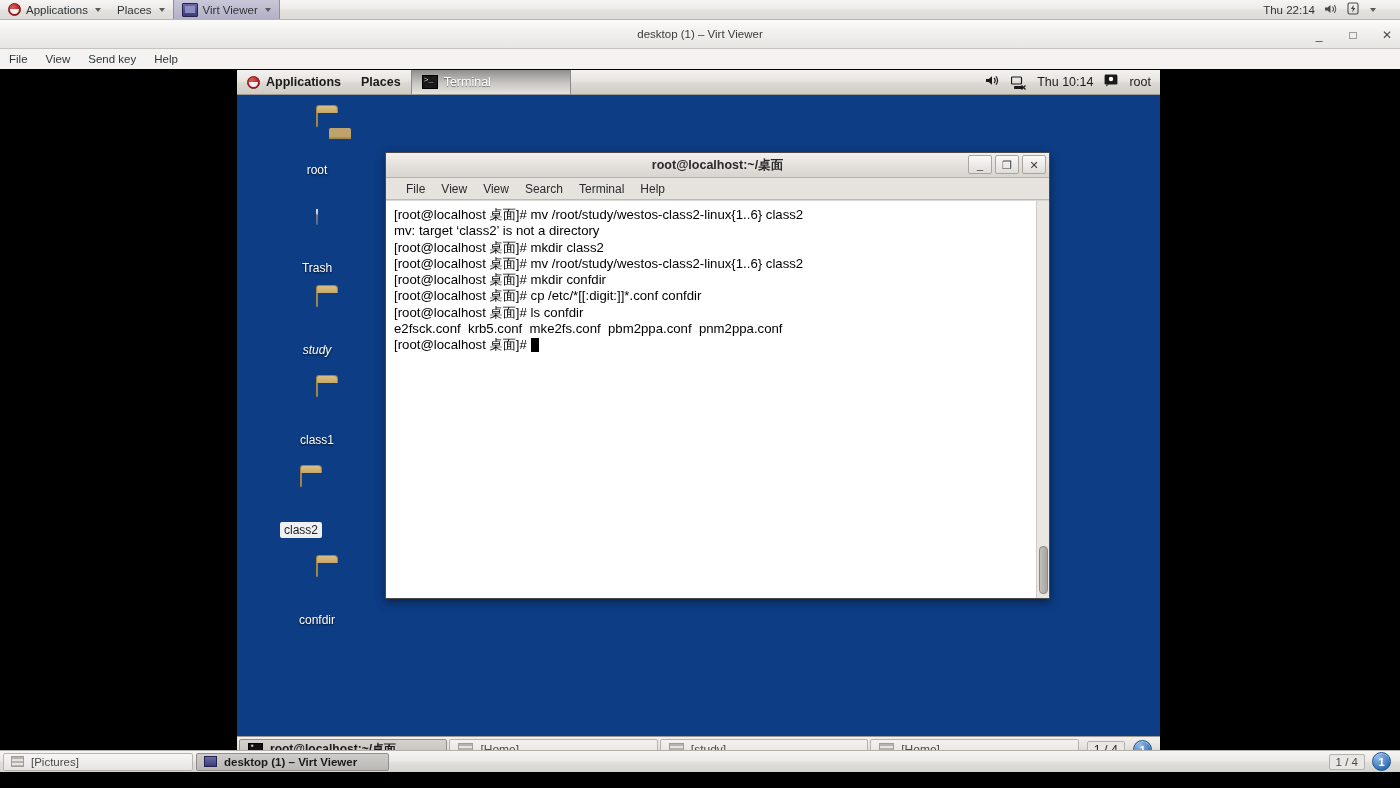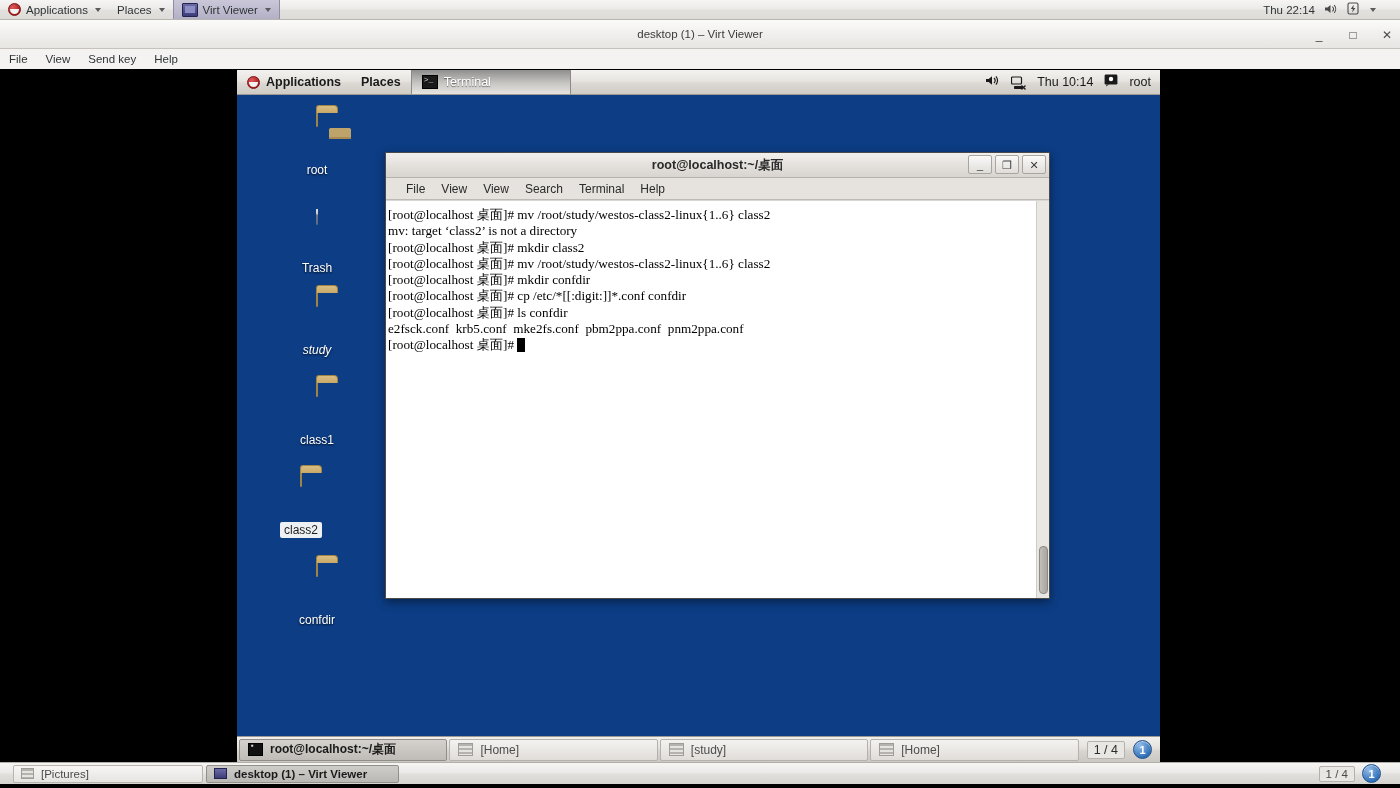--- a/index.html
+++ b/index.html
@@ -160,22 +160,22 @@
   .tw-menu {
     height: 22px; background: #e6e3df; border-bottom: 1px solid #bdb9b4;
     display: flex; align-items: center; font-size: 12px; color: #2b2b2b; padding-left: 12px;
   }
   .tw-menu .m { padding: 0 8px; cursor: default; }
   .tw-body {
     position: absolute; left: 0; right: 0; top: 48px; bottom: 0;
     background: #ffffff; display: flex;
   }
   .tw-text {
-    flex: 1; padding: 6px 0 0 2px;
-    font-family: Liberation Serif, serif;
+    flex: 1; padding: 6px 0 0 8px;
+    font-family: Liberation Sans, sans-serif;
     font-size: 13.2px; line-height: 16.3px; color: #000000; white-space: pre;
     overflow: hidden;
   }
   .tw-sb {
     width: 13px; background: #e9e7e4; border-left: 1px solid #cfccc8; position: relative;
   }
   .tw-thumb {
     position: absolute; left: 2px; width: 9px; top: 345px; height: 48px;
     background: linear-gradient(to right, #c3c0bb, #a8a5a0);
     border: 1px solid #8c8985; border-radius: 4px;
@@ -212,24 +212,24 @@
   .ws-badge {
     width: 19px; height: 19px; border-radius: 50%; font-size: 11px; color: #fff; font-weight: 700;
     display: flex; align-items: center; justify-content: center;
     background: radial-gradient(circle at 35% 28%, #93bde9, #2b6cb5 75%);
     border: 1px solid #1d4f8a; box-shadow: inset 0 1px 1px rgba(255,255,255,.55);
   }
   .pager-box { padding: 1px 6px; border: 1px solid #b5b1ac; background: #e9e7e3; border-radius: 2px; }
 
   
   .host-task {
-    position: absolute; left: 0; bottom: 4px; width: 1400px; height: 22px;
+    position: absolute; left: 0; bottom: 16px; width: 1400px; height: 22px;
     background: linear-gradient(to bottom, #f6f5f4 0%, #eceae8 45%, #e1dfdc 55%, #d6d4d0 100%);
     border-top: 1px solid #b2afab;
-    display: flex; align-items: center; gap: 3px; padding: 0 13px;
+    display: flex; align-items: center; gap: 3px; padding: 0 3px;
     font-size: 11.5px; color: #4a4a4a;
   }
   .ht-btn {
     height: 18px; display: flex; align-items: center; gap: 7px; padding: 0 7px;
     border: 1px solid #b8b5b1; border-radius: 2px;
     background: linear-gradient(to bottom, #f7f6f5, #e6e4e1);
     width: 190px; white-space: nowrap; overflow: hidden; cursor: default;
   }
   .ht-btn.active {
     color: #1a1a1a; font-weight: 700; width: 193px;

